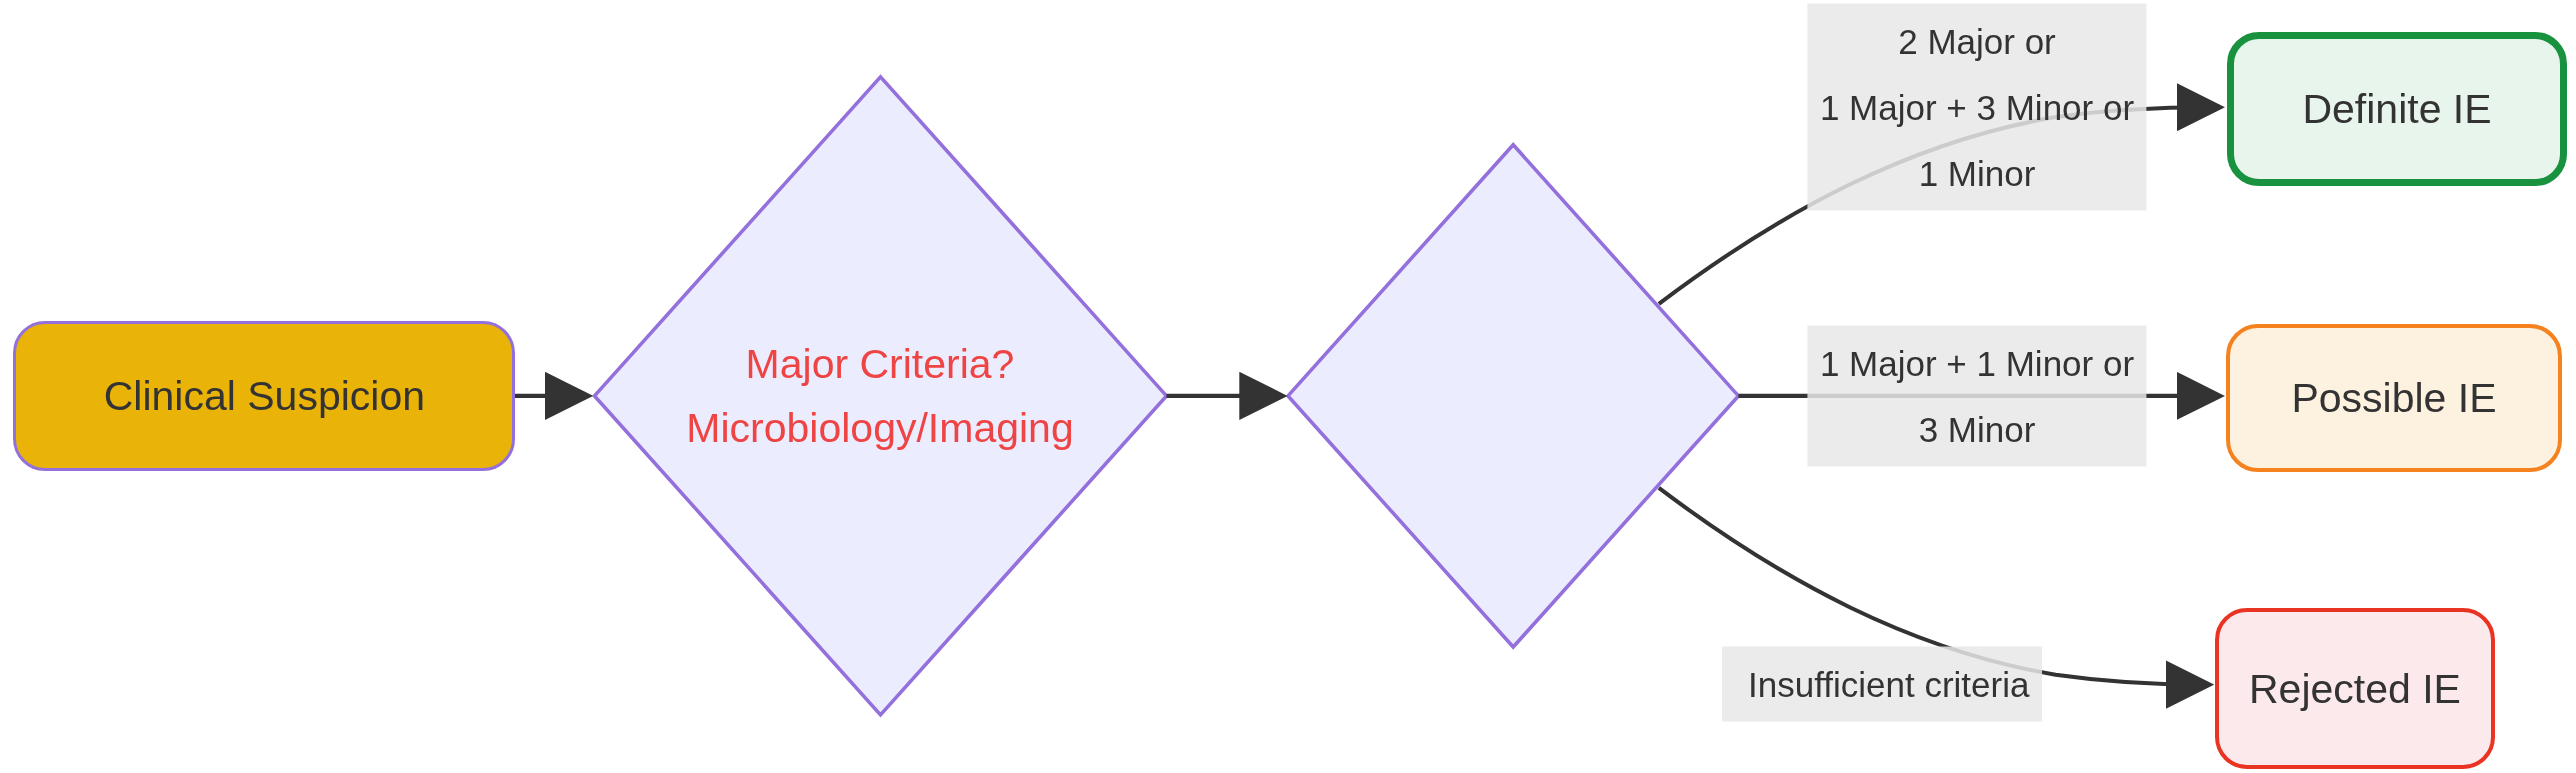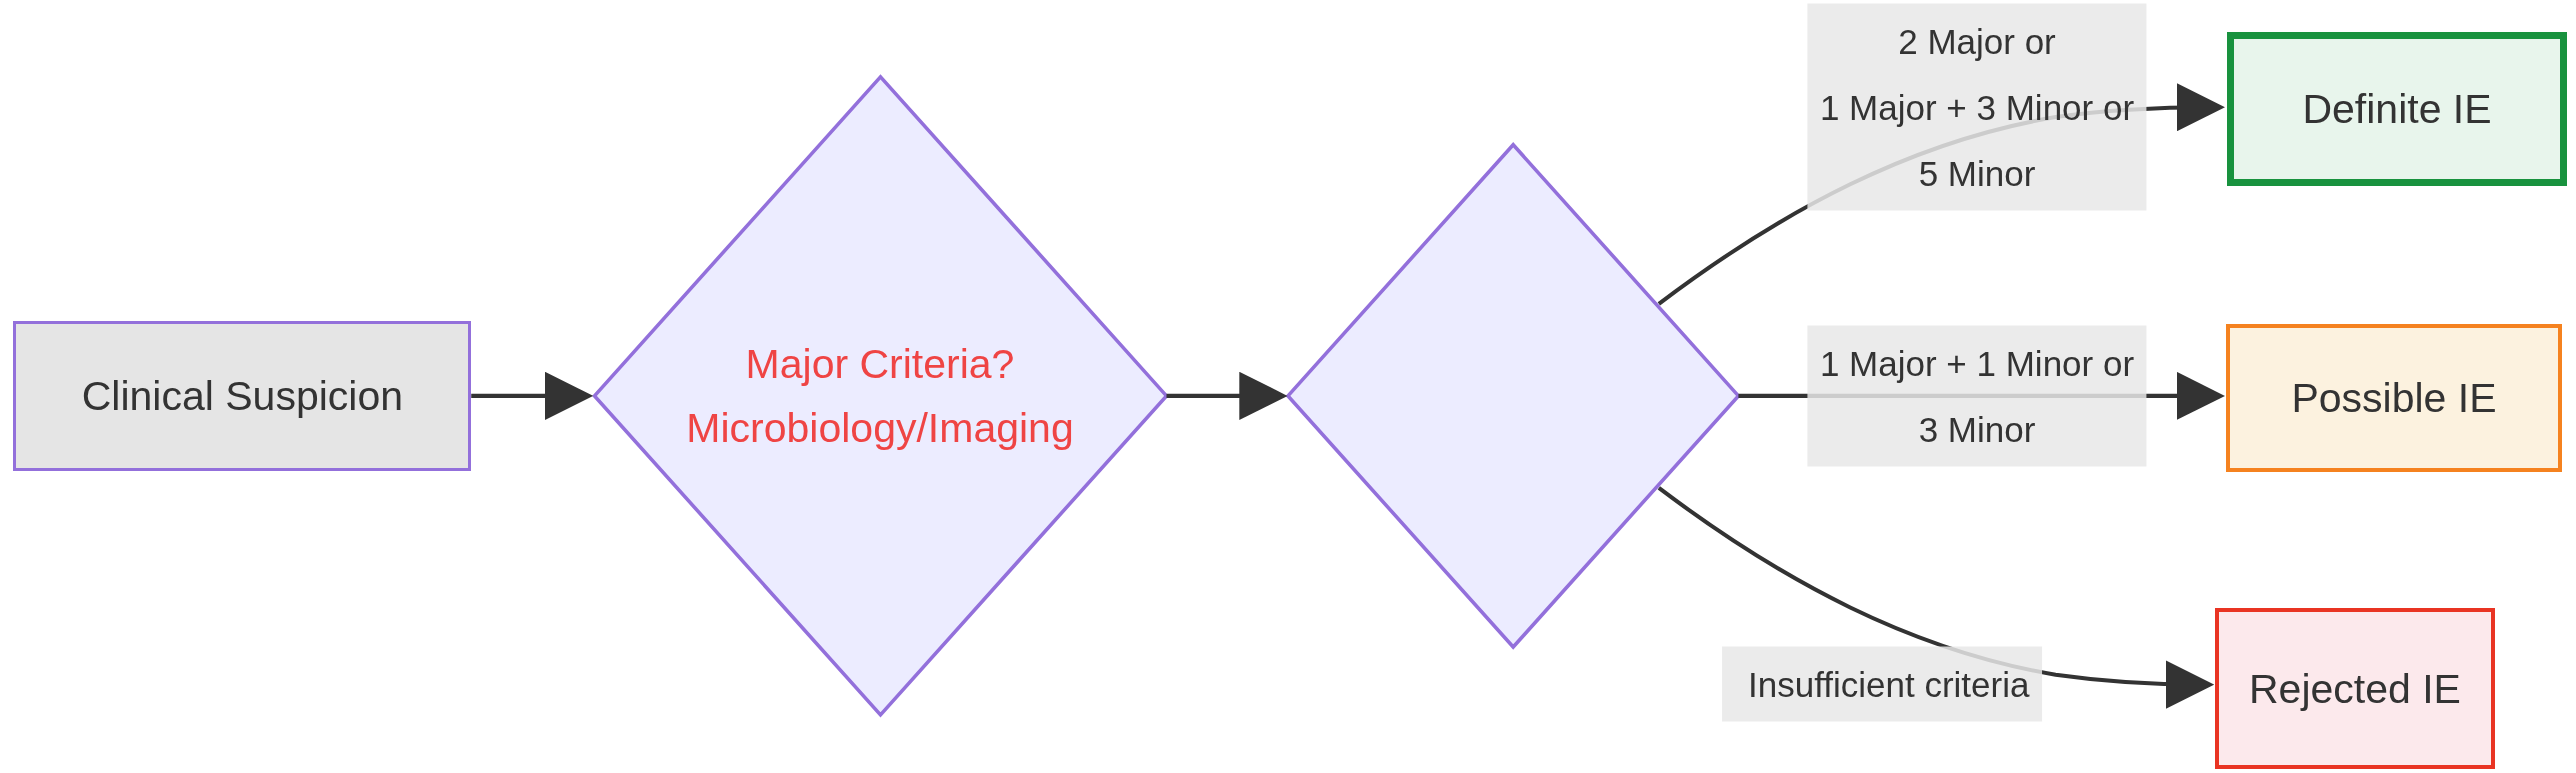--- a/index.html
+++ b/index.html
@@ -40,24 +40,25 @@
     position: absolute;
     box-sizing: border-box;
     display: flex;
     align-items: center;
     justify-content: center;
     text-align: center;
     font-size: 41px;
     line-height: 64px;
     color: #333333;
     z-index: 3;
+    border-radius: 32px;
   }
   .node-clinical {
-    left: 13.4px;  top: 321px;  width: 458px; height: 150px;
-    background: #e5e5e5; border: 3.6px solid #9370DB; text-align: right;
+    left: 13.4px;  top: 321px;  width: 502px; height: 150px;
+    background: #eab308; border: 3.6px solid #9370DB; text-align: right;
   }
   .node-definite {
     left: 2227px; top: 32px;  width: 340px; height: 154px;
     background: #E8F5EC; border: 7.2px solid #18923E;
   }
   .node-possible {
     left: 2226px; top: 324px; width: 336px; height: 148px;
     background: #FCF2DF; border: 4.5px solid #F5821F;
   }
   .node-rejected {
@@ -111,21 +112,21 @@
     <path class="edge-path" d="M 527 443 L 650 443" marker-end="url(#arrowhead)"></path>
     <path class="edge-path" d="M 1305 443 L 1427 443" marker-end="url(#arrowhead)"></path>
     <path class="edge-path" d="M 1856 340 C 1995 235 2140 158 2300 131 C 2370 121 2430 120 2476 120" marker-end="url(#arrowhead)"></path>
     <path class="edge-path" d="M 1945 443 L 2476 443" marker-end="url(#arrowhead)"></path>
     <path class="edge-path" d="M 1856 546 C 1995 651 2140 728 2300 755 C 2370 765 2430 766 2464 766" marker-end="url(#arrowhead)"></path>
   </svg>
 
   <div class="edge-label edge-label-definite">
     <span class="line">2 Major or</span>
     <span class="line">1 Major + 3 Minor or</span>
-    <span class="line">5 Minor</span>
+    <span class="line">1 Minor</span>
   </div>
   <div class="edge-label edge-label-possible">
     <span class="line">1 Major + 1 Minor or</span>
     <span class="line">3 Minor</span>
   </div>
   <div class="edge-label edge-label-rejected">
     <span class="line">Insufficient criteria</span>
   </div>
 
   <div class="node node-clinical">

